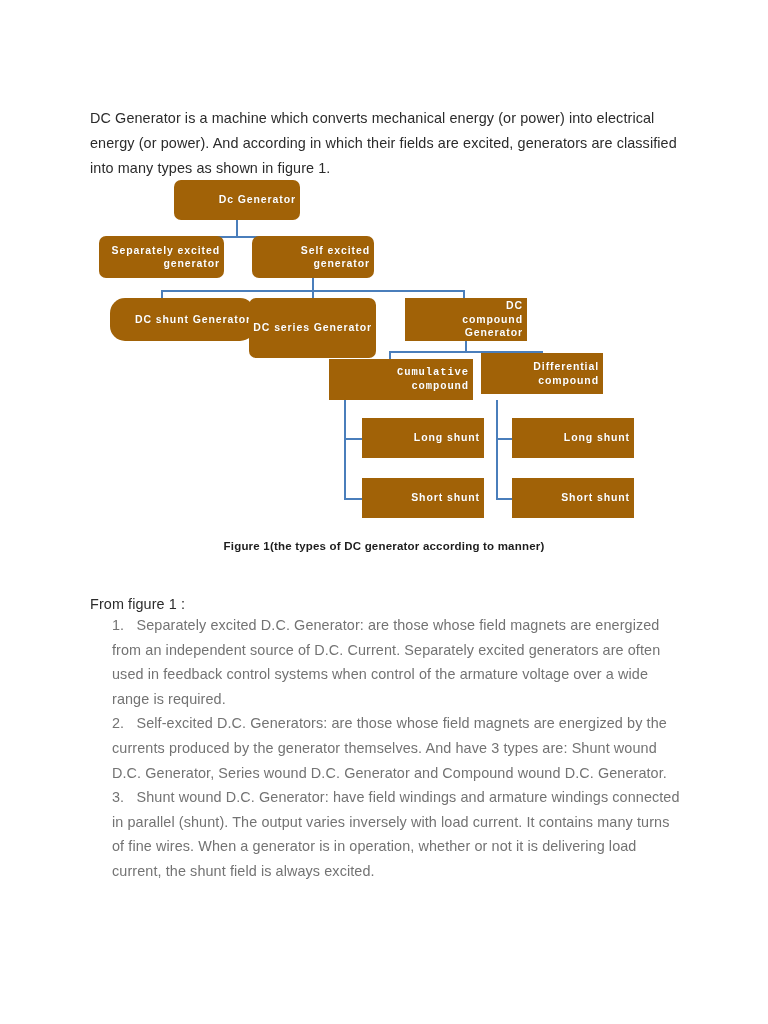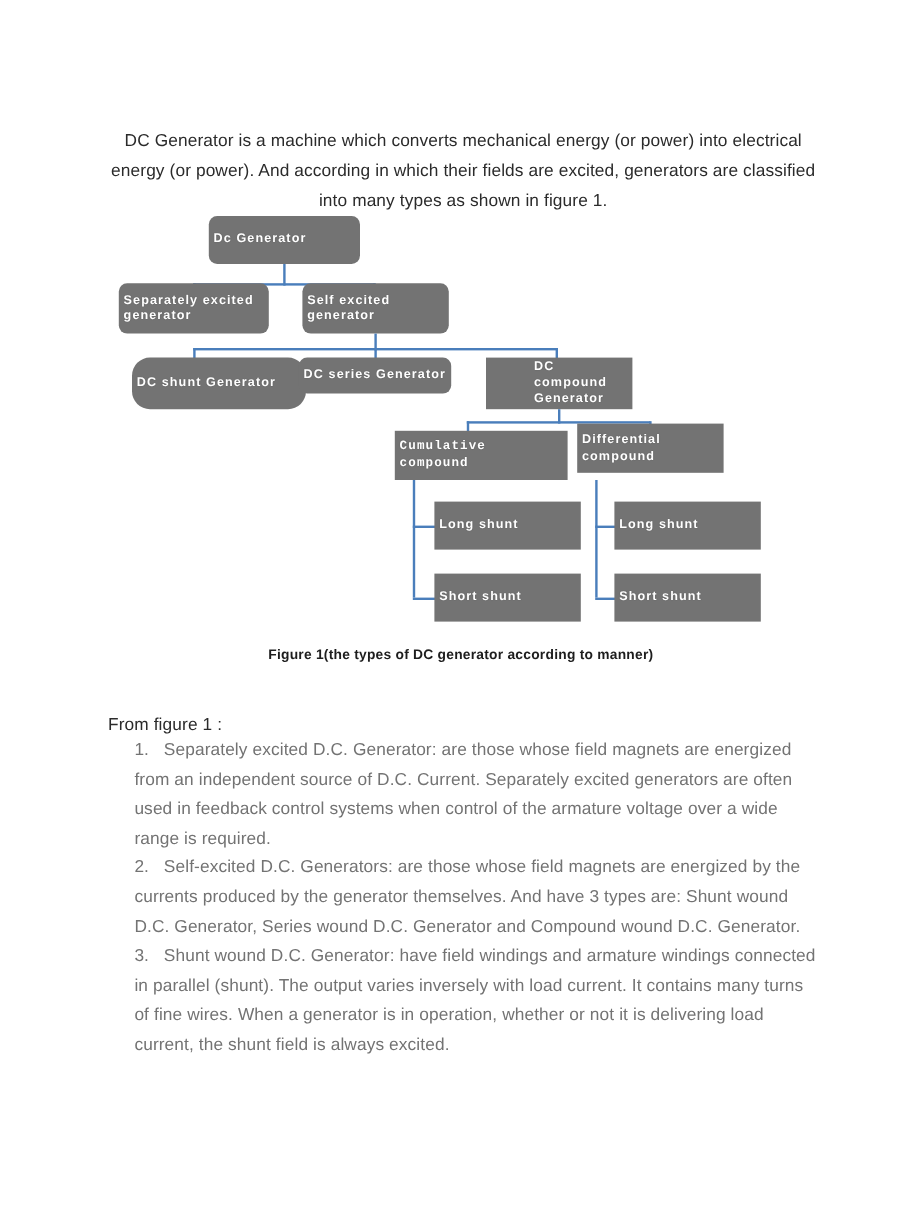--- a/index.html
+++ b/index.html
@@ -26,21 +26,21 @@
   
   .prose {
     position: absolute;
     left: 90px;
     width: 592px;
     font-size: 14.4px;
     line-height: 25px;
     color: #2b2b2b;
     letter-spacing: 0.1px;
   }
-  #intro-paragraph { top: 92px; text-align: center; }
+  #intro-paragraph { top: 92px; }
   #from-figure { top: 578px; }
 
   .list-block {
     position: absolute;
     left: 112px;
     width: 572px;
     top: 613px;
     font-size: 14.4px;
     line-height: 24.6px;
     color: #737373;
@@ -56,30 +56,30 @@
   
   .figure {
     position: absolute;
     left: 0;
     top: 168px;
     width: 768px;
     height: 400px;
   }
   .node {
     position: absolute;
-    background: #737373;
+    background: #a16207;
     color: #ffffff;
     font-weight: bold;
     font-size: 10.5px;
     letter-spacing: 0.9px;
     line-height: 13.5px;
     display: flex;
     align-items: center;
     justify-content: center;
-    text-align: left;
+    text-align: right;
     box-sizing: border-box;
     padding: 2px 4px;
     text-shadow: 0 0 1px rgba(0,0,0,0.25);
   }
   .node.rounded { border-radius: 7px; }
   .node .nlabel { display: block; width: 100%; }
 
   
   .conn {
     position: absolute;
@@ -127,21 +127,21 @@
 
     <div class="conn v" style="left:312px; top:110px; height:14px;"></div>
     <div class="conn h" style="left:161px; top:122px; width:304px;"></div>
     <div class="conn v" style="left:161px; top:122px; height:9px;"></div>
     <div class="conn v" style="left:312px; top:122px; height:9px;"></div>
     <div class="conn v" style="left:463px; top:122px; height:9px;"></div>
 
     <div class="node" style="left:110px; top:130px; width:145px; height:43px;border-radius:15px;">
       <span class="nlabel">DC shunt Generator</span>
     </div>
-    <div class="node rounded" style="left:249px; top:130px; width:127px; height:30px;">
+    <div class="node rounded" style="left:249px; top:130px; width:127px; height:60px;">
       <span class="nlabel">DC series Generator</span>
     </div>
     <div class="node" style="left:405px; top:130px; width:122px; height:43px;padding-left:40px;">
       <span class="nlabel">DC compound Generator</span>
     </div>
 
     <div class="conn v" style="left:465px; top:173px; height:12px;"></div>
     <div class="conn h" style="left:389px; top:183px; width:153px;"></div>
     <div class="conn v" style="left:389px; top:183px; height:10px;"></div>
     <div class="conn v" style="left:541px; top:183px; height:10px;"></div>

